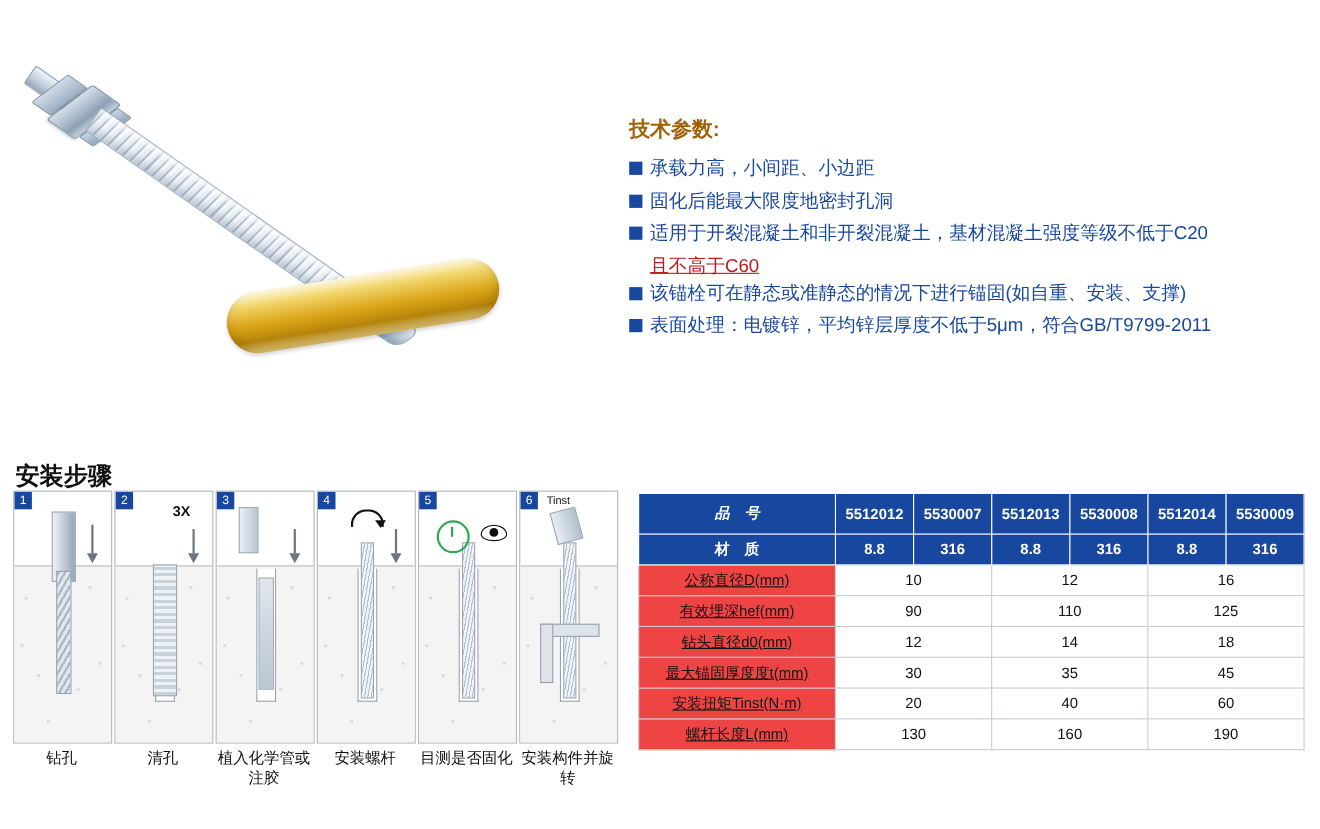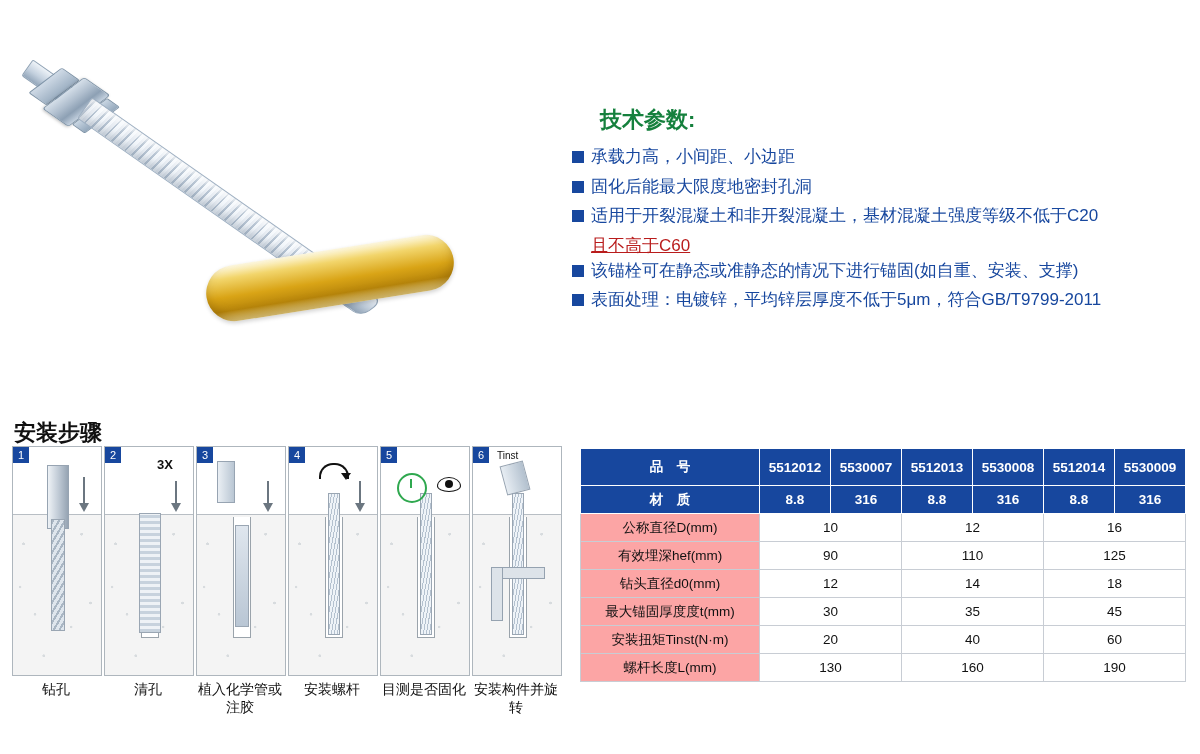--- a/index.html
+++ b/index.html
@@ -71,21 +71,21 @@
   }
   .capsule-body{
     width:100%;height:100%;
     border-radius:28px;
     background:linear-gradient(180deg,#fffbe6 0%,#f2d56b 22%,#d9a416 55%,#b8860b 80%,#f3e09a 100%);
     box-shadow:inset 0 -6px 10px rgba(120,80,0,.35), 0 2px 4px rgba(0,0,0,.18);
   }
 
   
   .tech{position:absolute;left:572px;top:105px;width:620px;}
-  .tech-title{color:#15803d;font-size:22px;font-weight:bold;margin-bottom:10px;margin-left:28px;}
+  .tech-title{color:#a16207;font-size:19px;font-weight:bold;margin-bottom:10px;}
   .tech-item{display:flex;align-items:flex-start;margin-bottom:5px;}
   .tech-bullet{
     width:12px;height:12px;background:#17479e;flex:0 0 12px;margin-top:6px;margin-right:7px;
   }
   .tech-text{color:#17479e;font-size:17px;line-height:1.45;}
   .tech-cont{color:#b91c1c;font-size:17px;line-height:1.45;padding-left:19px;text-decoration:underline;}
 
   
   .steps-title{position:absolute;left:14px;top:418px;font-size:22px;color:#111;font-weight:bold;}
   .steps{position:absolute;left:12px;top:446px;display:flex;gap:4px;}
@@ -181,21 +181,21 @@
   table{border-collapse:collapse;width:606px;font-size:13.5px;}
   th,td{border:1px solid #ffffff;text-align:center;}
   thead th{
     background:#17479e;color:#ffffff;font-weight:bold;height:34px;
   }
   tbody td{
     border:1px solid #c8cdd4;
     height:25px;color:#111;background:#fff;
   }
   tbody td.rowhdr{
-    text-align:center;background:#fca5a5;white-space:nowrap;padding:0 4px;
+    text-align:center;background:#ef4444;white-space:nowrap;padding:0 4px;text-decoration:underline;
   }
   .mat-row td{background:#17479e;color:#fff;border:1px solid #fff;font-weight:bold;margin-top:35px;}
 </style>
 </head>
 <body>
 
 <div class="page">
 
   <div class="product-area">
     <div class="rod">
@@ -321,21 +321,21 @@
       </div>
       <div class="step-cap">安装构件并旋转</div>
     </div>
 
   </div>
 
   <div class="table-wrap">
     <table>
       <thead>
         <tr>
-          <th style="width:176px;">品　号</th>
+          <th style="width:176px;font-style:italic;">品　号</th>
           <th>5512012</th>
           <th>5530007</th>
           <th>5512013</th>
           <th>5530008</th>
           <th>5512014</th>
           <th>5530009</th>
         </tr>
       </thead>
       <tbody>
         <tr class="mat-row">

